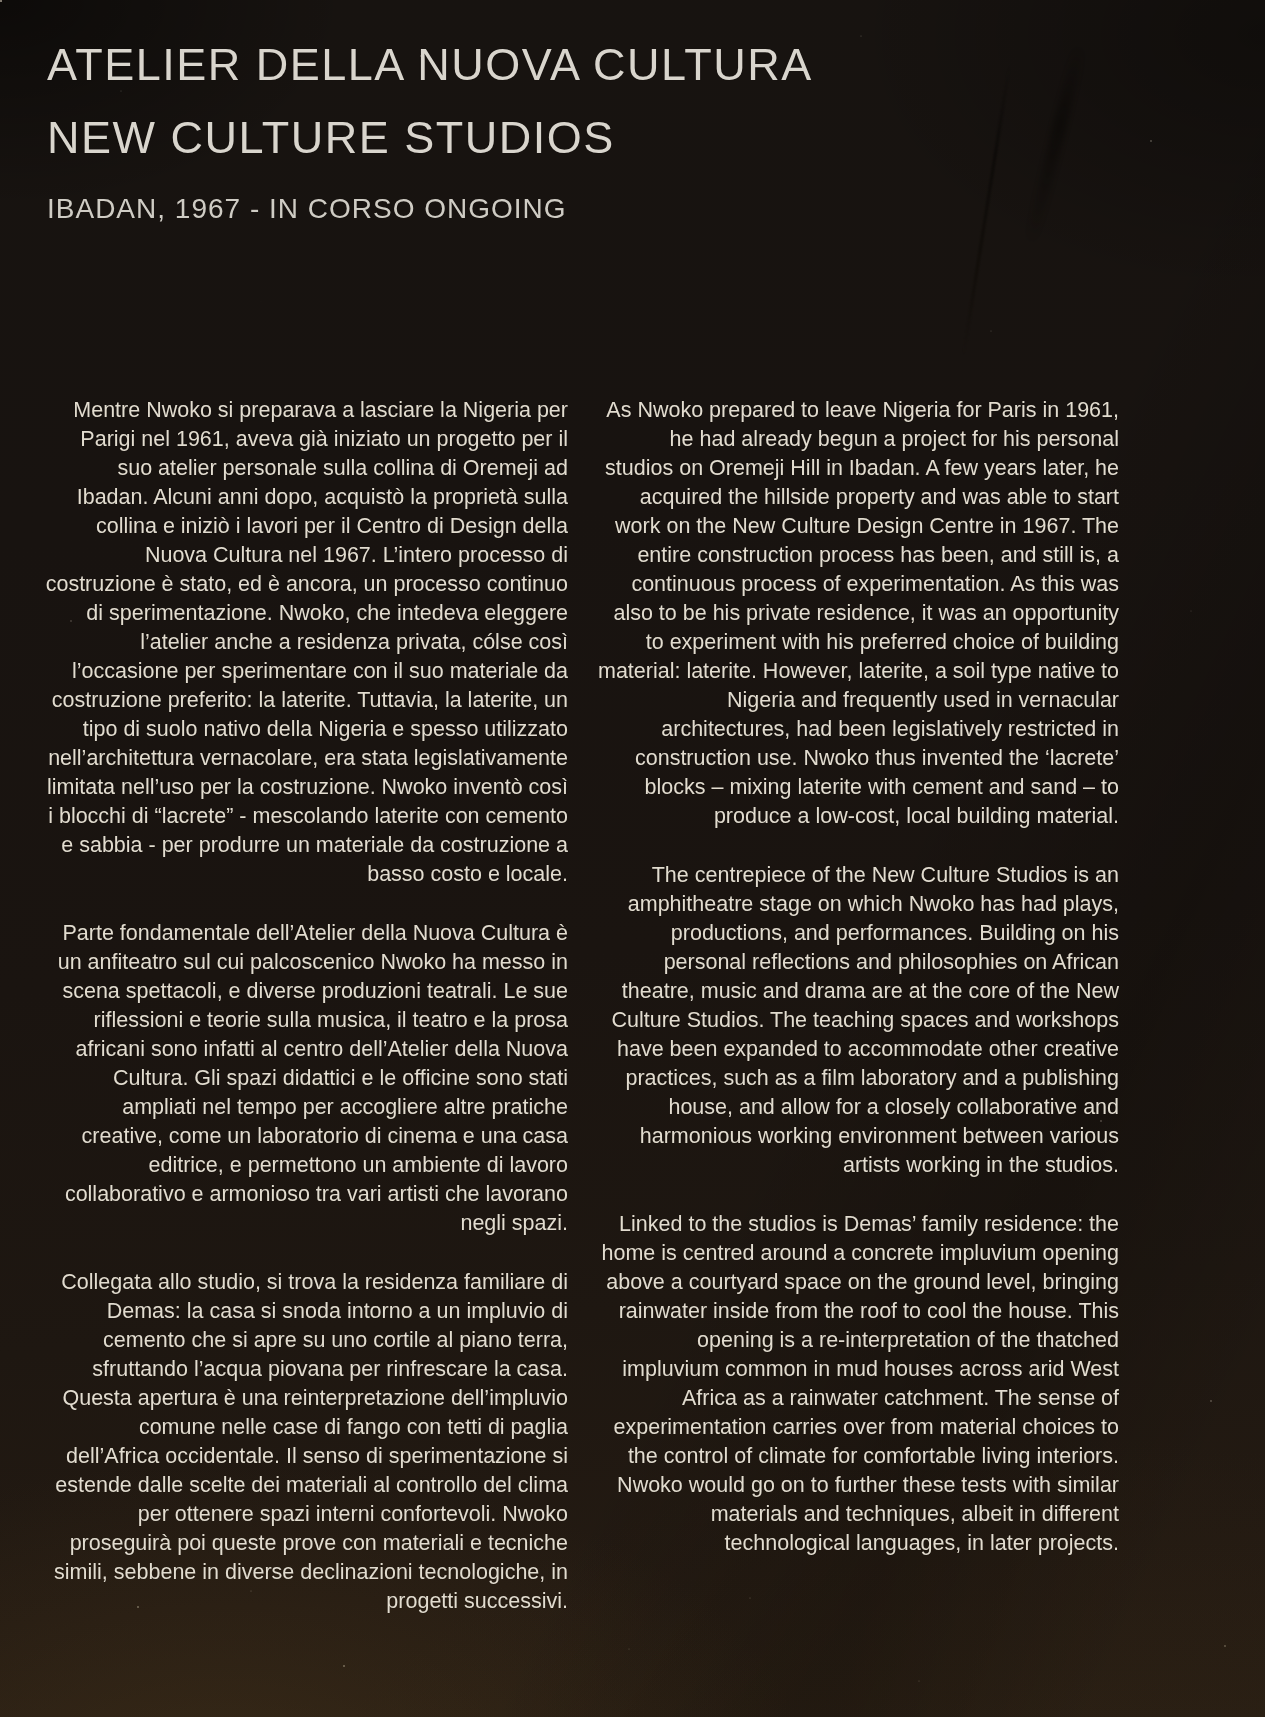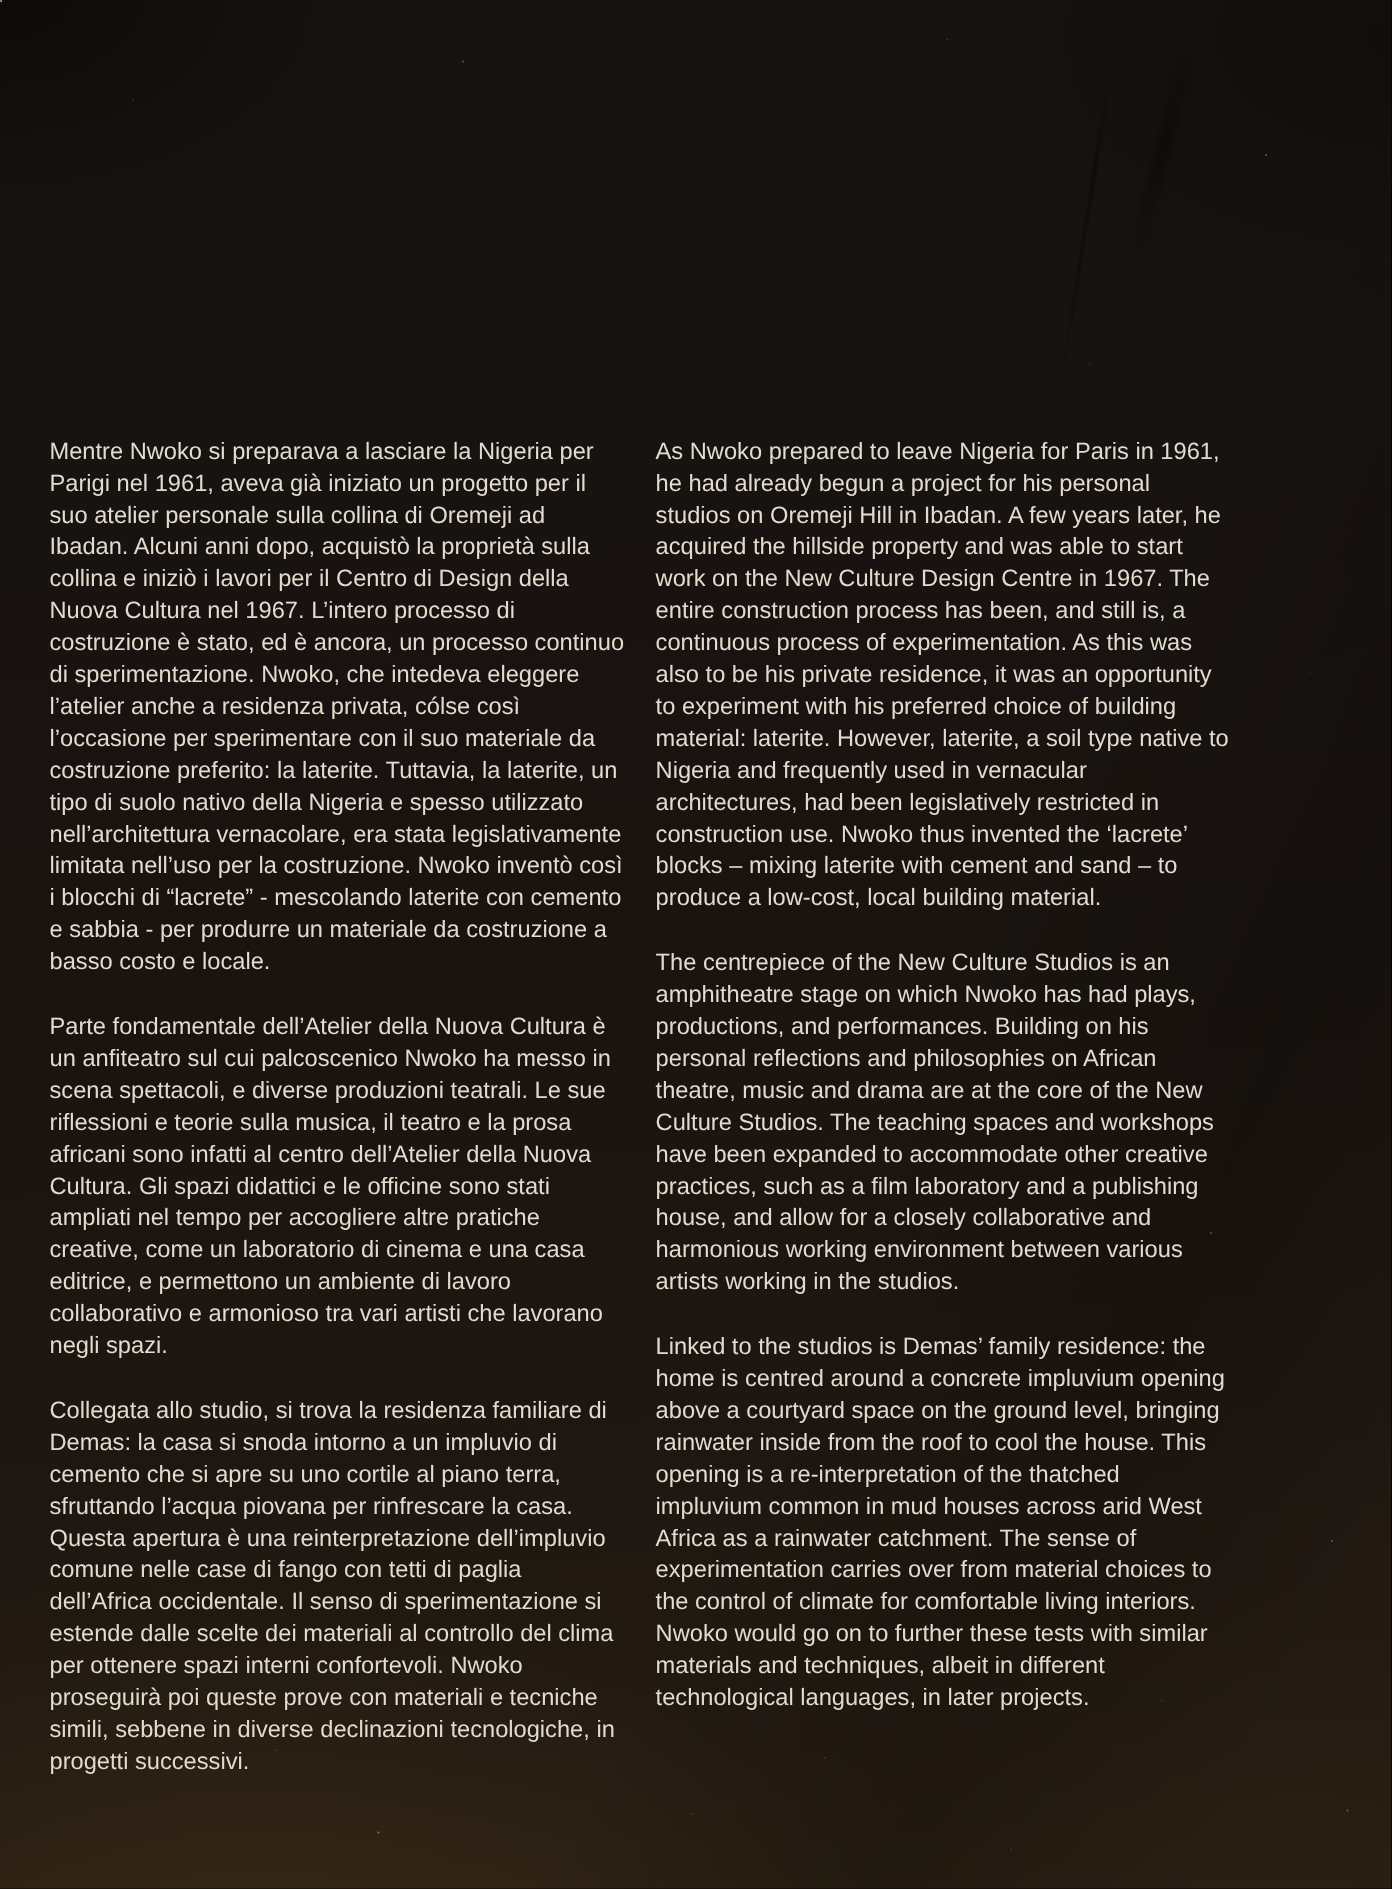--- a/index.html
+++ b/index.html
@@ -101,20 +101,21 @@
     letter-spacing: 1px;
     color: #cfccc4;
   }
 
   .columns {
     position: absolute;
     left: 45px; top: 396px;
     width: 1075px;
     display: flex;
     gap: 28px;
+    text-align: right;
   }
   .col { width: 523px; }
   .col p {
     margin: 0 0 30px 0;
     font-size: 21.5px;
     line-height: 29px;
     font-weight: 400;
     color: #e2dccf;
     text-shadow: 0 0 1px rgba(0,0,0,0.35);
   }
@@ -122,20 +123,25 @@
 </head>
 <body>
 
 <div class="panel">
 
   <div class="vignette"></div>
   <div class="scratch"></div>
   <div class="scratch2"></div>
   <div class="dust"></div>
 
+  <div class="header">
+    <div class="title-line">ATELIER DELLA NUOVA CULTURA</div>
+    <div class="title-line">NEW CULTURE STUDIOS</div>
+    <div class="subtitle">IBADAN, 1967 - IN CORSO ONGOING</div>
+  </div>
 
   <div class="columns">
     <div class="col" lang="it">
       <p>Mentre Nwoko si preparava a lasciare la Nigeria per Parigi nel 1961, aveva già iniziato un progetto per il suo atelier personale sulla collina di Oremeji ad Ibadan. Alcuni anni dopo, acquistò la proprietà sulla collina e iniziò i lavori per il Centro di Design della Nuova Cultura nel 1967. L’intero processo di costruzione è stato, ed è ancora, un processo continuo di sperimentazione. Nwoko, che intedeva eleggere l’atelier anche a residenza privata, cólse così l’occasione per sperimentare con il suo materiale da costruzione preferito: la laterite. Tuttavia, la laterite, un tipo di suolo nativo della Nigeria e spesso utilizzato nell’architettura vernacolare, era stata legislativamente limitata nell’uso per la costruzione. Nwoko inventò così i blocchi di “lacrete” - mescolando laterite con cemento e sabbia - per produrre un materiale da costruzione a basso costo e locale.</p>
       <p>Parte fondamentale dell’Atelier della Nuova Cultura è un anfiteatro sul cui palcoscenico Nwoko ha messo in scena spettacoli, e diverse produzioni teatrali. Le sue riflessioni e teorie sulla musica, il teatro e la prosa africani sono infatti al centro dell’Atelier della Nuova Cultura. Gli spazi didattici e le officine sono stati ampliati nel tempo per accogliere altre pratiche creative, come un laboratorio di cinema e una casa editrice, e permettono un ambiente di lavoro collaborativo e armonioso tra vari artisti che lavorano negli spazi.</p>
       <p>Collegata allo studio, si trova la residenza familiare di Demas: la casa si snoda intorno a un impluvio di cemento che si apre su uno cortile al piano terra, sfruttando l’acqua piovana per rinfrescare la casa. Questa apertura è una reinterpretazione dell’impluvio comune nelle case di fango con tetti di paglia dell’Africa occidentale. Il senso di sperimentazione si estende dalle scelte dei materiali al controllo del clima per ottenere spazi interni confortevoli. Nwoko proseguirà poi queste prove con materiali e tecniche simili, sebbene in diverse declinazioni tecnologiche, in progetti successivi.</p>
     </div>
     <div class="col" lang="en">
       <p>As Nwoko prepared to leave Nigeria for Paris in 1961, he had already begun a project for his personal studios on Oremeji Hill in Ibadan. A few years later, he acquired the hillside property and was able to start work on the New Culture Design Centre in 1967. The entire construction process has been, and still is, a continuous process of experimentation. As this was also to be his private residence, it was an opportunity to experiment with his preferred choice of building material: laterite. However, laterite, a soil type native to Nigeria and frequently used in vernacular architectures, had been legislatively restricted in construction use. Nwoko thus invented the ‘lacrete’ blocks – mixing laterite with cement and sand – to produce a low-cost, local building material.</p>
       <p>The centrepiece of the New Culture Studios is an amphitheatre stage on which Nwoko has had plays, productions, and performances. Building on his personal reflections and philosophies on African theatre, music and drama are at the core of the New Culture Studios. The teaching spaces and workshops have been expanded to accommodate other creative practices, such as a film laboratory and a publishing house, and allow for a closely collaborative and harmonious working environment between various artists working in the studios.</p>

